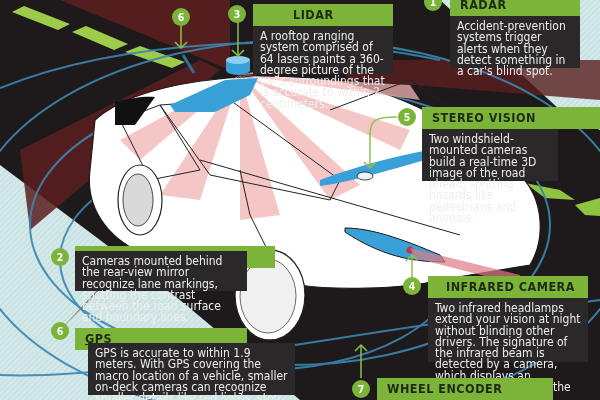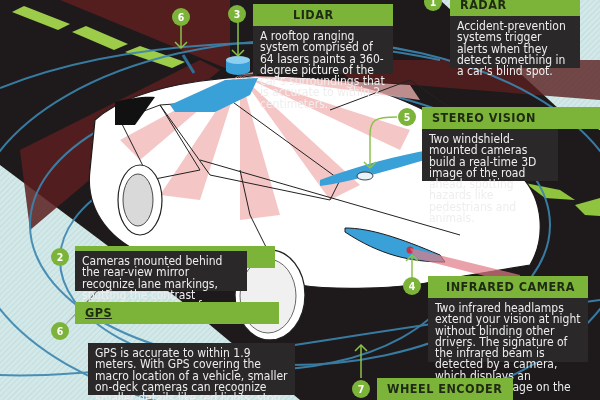--- a/index.html
+++ b/index.html
@@ -123,28 +123,28 @@
   </div>
 
   <div class="callout" style="left:0;top:0;">
     <div class="badge" style="left:51px;top:248px;">2</div>
     <div class="head" style="left:75px;top:246px;width:200px;">LANE GUIDANCE</div>
     <div class="body" style="left:75px;top:251px;width:172px;height:40px;">Cameras mounted behind the rear-view mirror recognize lane markings, spotting the contrast between the road surface and boundary lines.</div>
   </div>
 
   <div class="callout" style="left:0;top:0;">
     <div class="badge" style="left:51px;top:322px;">6</div>
-    <div class="head" style="left:75px;top:302px;width:204px;text-decoration:underline;">GPS</div>
+    <div class="head" style="left:75px;top:328px;width:172px;text-decoration:underline;">GPS</div>
     <div class="body" style="left:88px;top:343px;width:207px;height:52px;">GPS is accurate to within 1.9 meters. With GPS covering the macro location of a vehicle, smaller on-deck cameras can recognize smaller details like red lights, stop signs, and construction zones.</div>
   </div>
 
   <div class="callout" style="left:0;top:0;">
     <div class="badge" style="left:403px;top:277px;">4</div>
     <div class="head" style="left:428px;top:276px;width:160px;padding-left:18px;">INFRARED CAMERA</div>
     <div class="body" style="left:428px;top:298px;width:160px;height:64px;">Two infrared headlamps extend your vision at night without blinding other drivers. The signature of the infrared beam is detected by a camera, which displays an illuminated image on the dashboard.</div>
   </div>
 
   <div class="callout" style="left:0;top:0;">
     <div class="badge" style="left:352px;top:380px;">7</div>
-    <div class="head" style="left:377px;top:378px;width:136px;">WHEEL ENCODER</div>
+    <div class="head" style="left:377px;top:378px;width:176px;">WHEEL ENCODER</div>
   </div>
 
 </div>
 
 </body></html>

